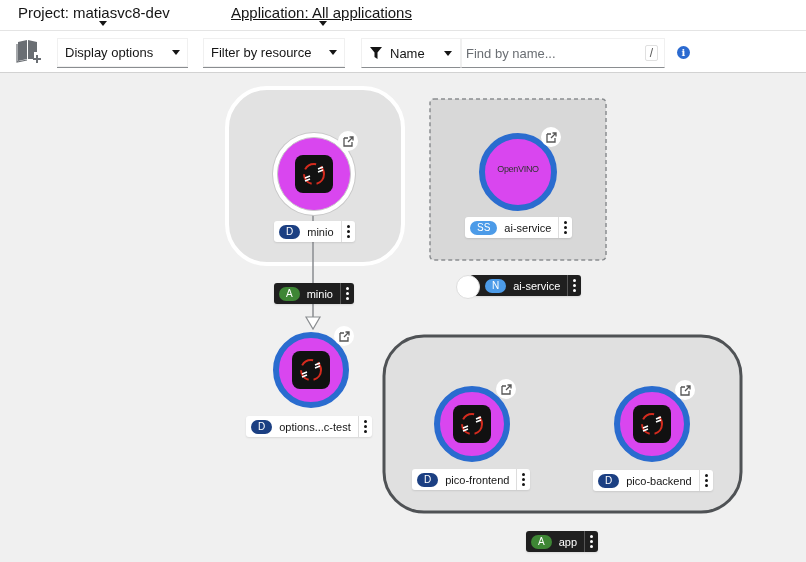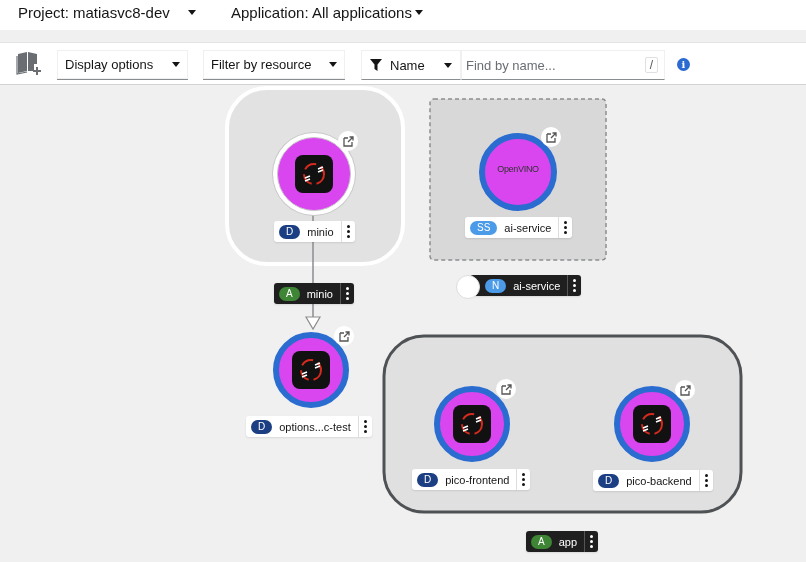--- a/index.html
+++ b/index.html
@@ -1,20 +1,20 @@
 <!DOCTYPE html>
 <html><head>
 <meta charset="utf-8">
 <style>
   * { box-sizing: border-box; margin: 0; padding: 0; }
   html, body { width: 806px; height: 562px; overflow: hidden; background: #f0f0f0; font-family: "Liberation Sans", sans-serif; color: #151515; }
   .topbar { position: absolute; left: 0; top: 0; width: 806px; height: 30px; background: #fff; }
-  .selector { position: absolute; top: 4px; font-size: 15px; color: #151515; display: flex; align-items: center; }
+  .selector { position: absolute; top: 4px; font-size: 15px; color: #151515; display: flex; align-items: center; flex-direction: column; }
   .caret { display: inline-block; width: 0; height: 0; border-left: 4.5px solid transparent; border-right: 4.5px solid transparent; border-top: 5px solid #151515; }
-  .toolbar { position: absolute; left: 0; top: 30px; width: 806px; height: 43px; background: #fff; border-top: 1px solid #e4e4e4; border-bottom: 1px solid #d2d2d2; margin-top: 12px; }
+  .toolbar { position: absolute; left: 0; top: 30px; width: 806px; height: 43px; background: #fff; border-top: 1px solid #e4e4e4; border-bottom: 1px solid #d2d2d2; }
   .tb-icon { position: absolute; left: 16px; top: 7px; width: 28px; height: 26px; }
   .dropdown { position: absolute; top: 7px; height: 30px; background: #fff; border-bottom: 1px solid #8a8d90; font-size: 13px; display: flex; align-items: center; padding: 0 8px; justify-content: space-between; box-shadow: 0 0 0 1px #f0f0f0 inset; }
   .dropdown .caret { border-top-color: #151515; }
   .name-filter { position: absolute; top: 7px; left: 361px; height: 30px; width: 100px; border: 1px solid #f0f0f0; border-bottom: 1px solid #8a8d90; display:flex; align-items:center; padding:2px 8px; font-size:13px; justify-content: space-between; }
   .search-input { position: absolute; top: 7px; left: 461px; width: 204px; height: 30px; border: 1px solid #f0f0f0; border-bottom: 1px solid #8a8d90; font-size: 13px; color: #6a6e73; display:flex; align-items:center; padding: 0 4px; }
   .slash { position:absolute; right: 6px; top: 6px; font-size: 12px; color:#555; border:1px solid #e0e0e0; padding: 0 4px; border-radius:2px; }
   .info-icon { position: absolute; left: 677px; top: 15px; width: 13px; height: 13px; border-radius: 50%; background: #2b6ad0; color: #fff; font-size: 10px; font-weight: bold; text-align: center; line-height: 13px; font-family: "DejaVu Serif", serif; }
   .canvas { position: absolute; left: 0; top: 74px; width: 806px; height: 488px; }
   .node-circle { position: absolute; border-radius: 50%; background: #d946ef; }
   .ring-blue { border: 6px solid #2a6ccf; }
@@ -34,21 +34,21 @@
   .label.dark .kebab span { background: #fff; }
 </style>
 </head>
 <body>
 
 <div class="topbar">
   <div class="selector" style="left:18px;">
     <span>Project: matiasvc8-dev</span>
     <span class="caret" style="margin-left:18px;"></span>
   </div>
-  <div class="selector" style="left:231px;">
+  <div class="selector" style="left:231px;text-decoration:underline;">
     <span>Application: All applications</span>
     <span class="caret" style="margin-left:3px;"></span>
   </div>
 </div>
 
 <div class="toolbar">
   <div class="tb-icon">
     <svg width="28" height="26" viewBox="0 0 28 26">
       <path d="M2 4 L11 2 L11 21 L2 23 Z" fill="#6a6e73"></path>
       <path d="M12 2 L21 4 L21 14 L18 14 L18 21 L12 21 Z" fill="#6a6e73"></path>

